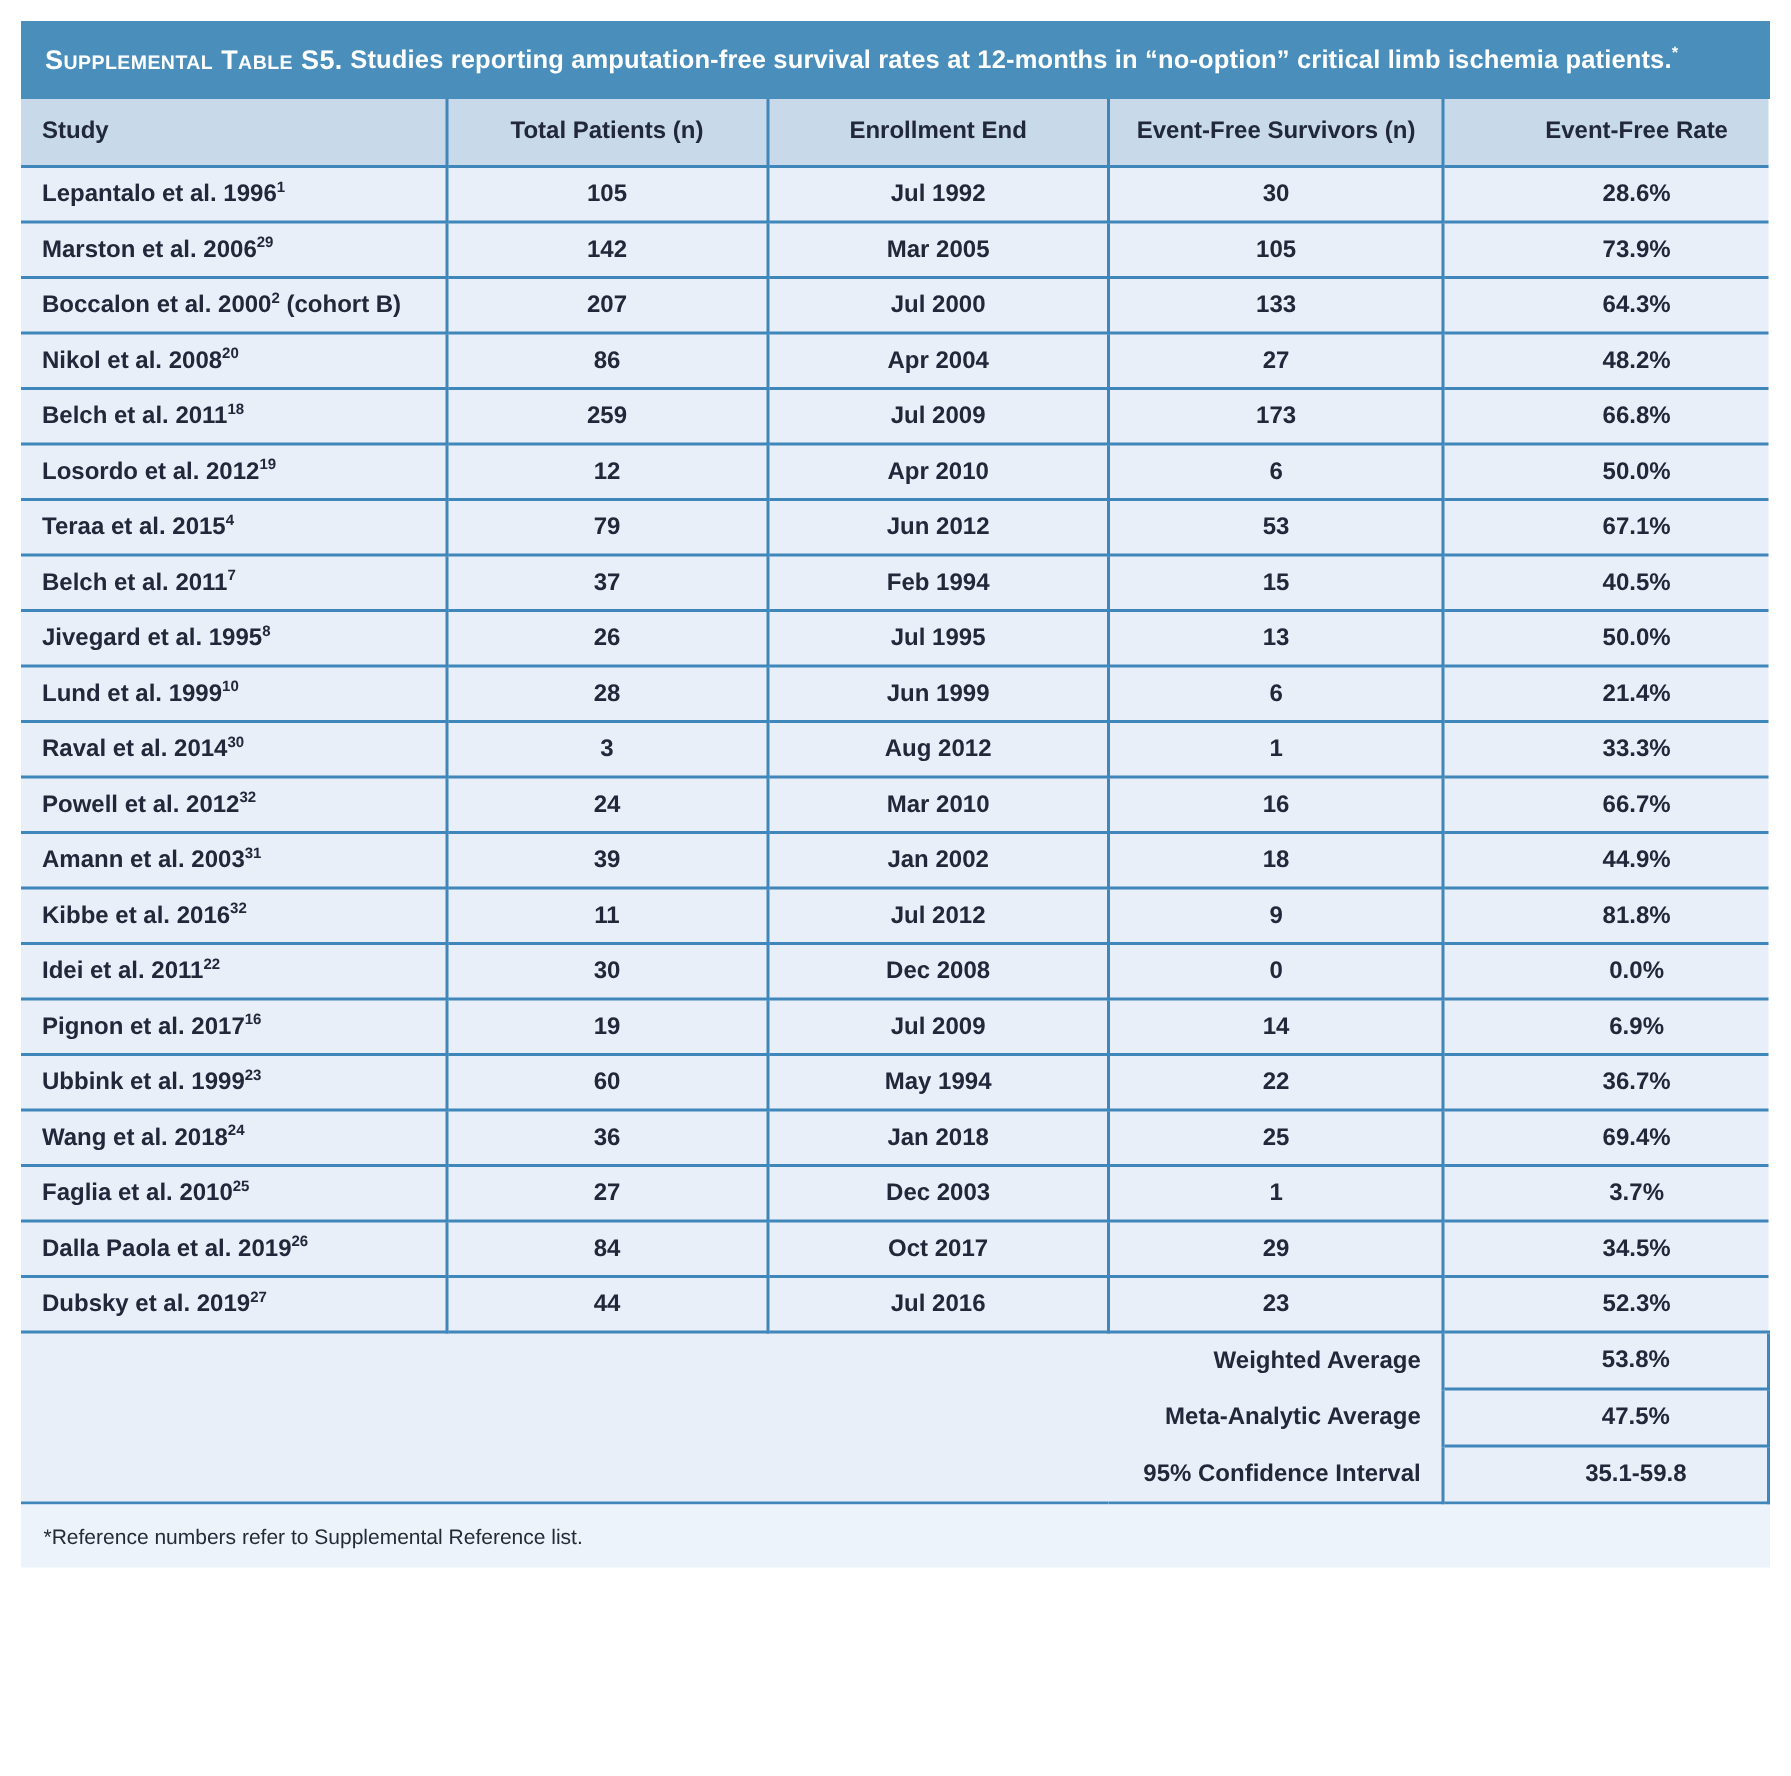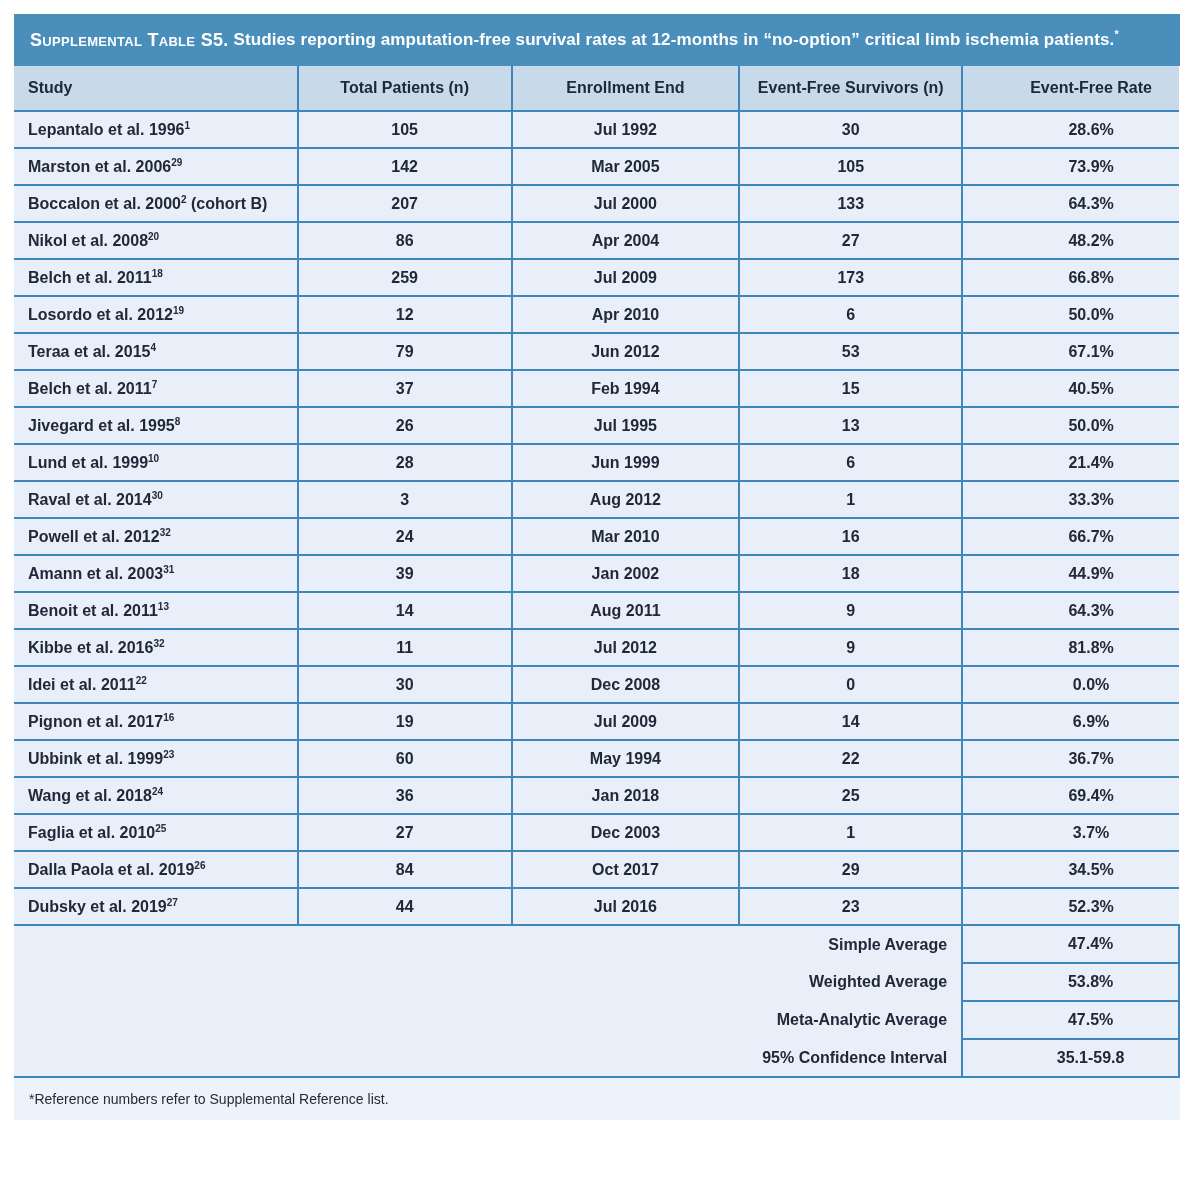--- a/index.html
+++ b/index.html
@@ -220,27 +220,20 @@
           <td>66.7%</td>
         </tr>
         <tr>
           <td class="study">Amann et al. 2003<sup>31</sup></td>
           <td>39</td>
           <td>Jan 2002</td>
           <td>18</td>
           <td>44.9%</td>
         </tr>
         <tr>
-          <td class="study">Benoit et al. 2011<sup>13</sup></td>
-          <td>14</td>
-          <td>Aug 2011</td>
-          <td>9</td>
-          <td>64.3%</td>
-        </tr>
-        <tr>
           <td class="study">Kibbe et al. 2016<sup>32</sup></td>
           <td>11</td>
           <td>Jul 2012</td>
           <td>9</td>
           <td>81.8%</td>
         </tr>
         <tr>
           <td class="study">Idei et al. 2011<sup>22</sup></td>
           <td>30</td>
           <td>Dec 2008</td>
@@ -284,24 +277,20 @@
         </tr>
         <tr>
           <td class="study">Dubsky et al. 2019<sup>27</sup></td>
           <td>44</td>
           <td>Jul 2016</td>
           <td>23</td>
           <td>52.3%</td>
         </tr>
       </tbody>
     <tbody class="summary">
-      <tr>
-        <td class="sum-label" colspan="4">Simple Average</td>
-        <td class="sum-value">47.4%</td>
-      </tr>
       <tr>
         <td class="sum-label" colspan="4">Weighted Average</td>
         <td class="sum-value">53.8%</td>
       </tr>
       <tr>
         <td class="sum-label" colspan="4">Meta-Analytic Average</td>
         <td class="sum-value">47.5%</td>
       </tr>
       <tr class="sum-last">
         <td class="sum-label" colspan="4">95% Confidence Interval</td>

